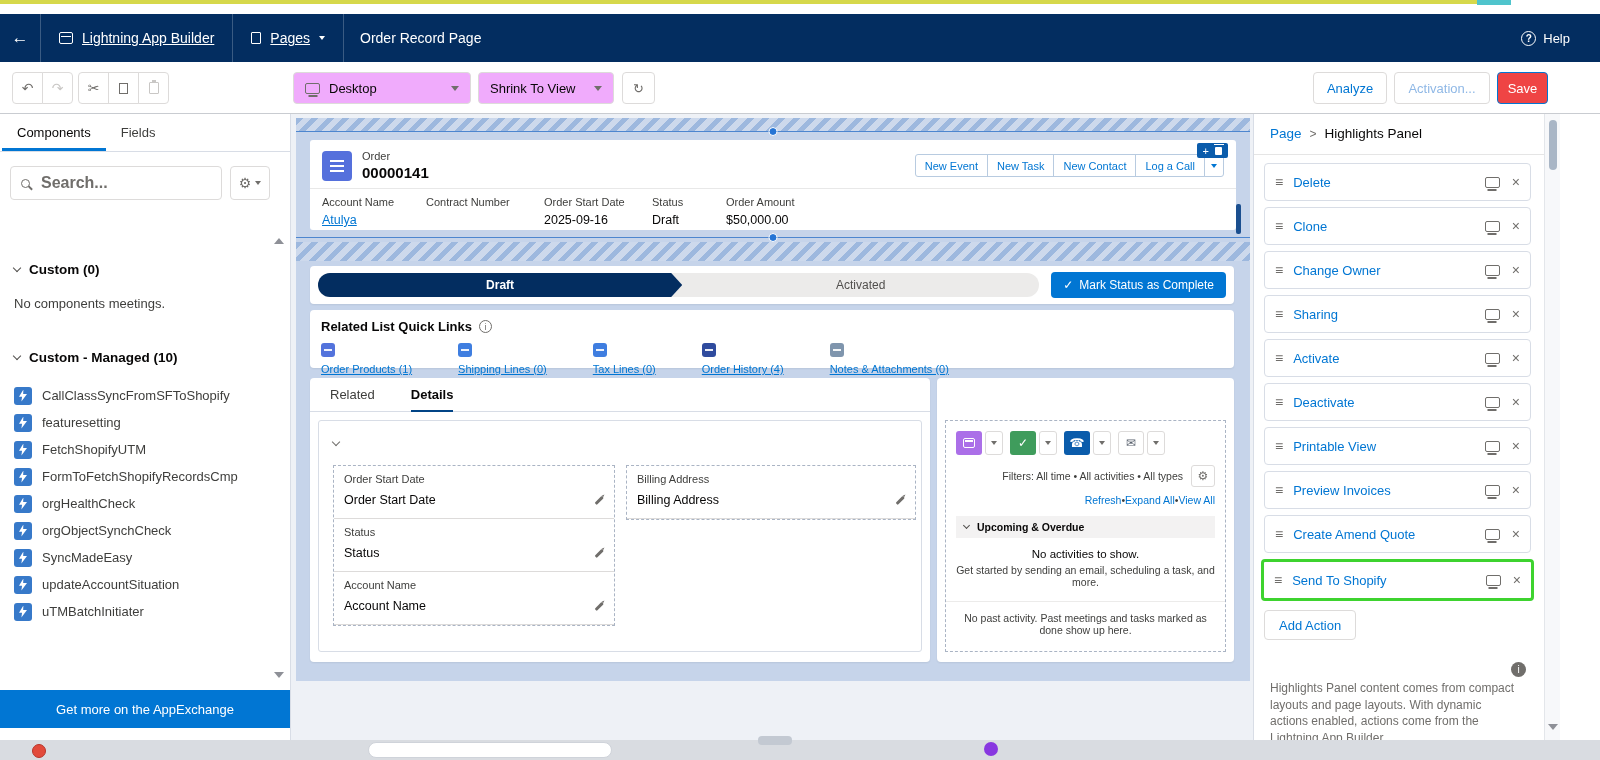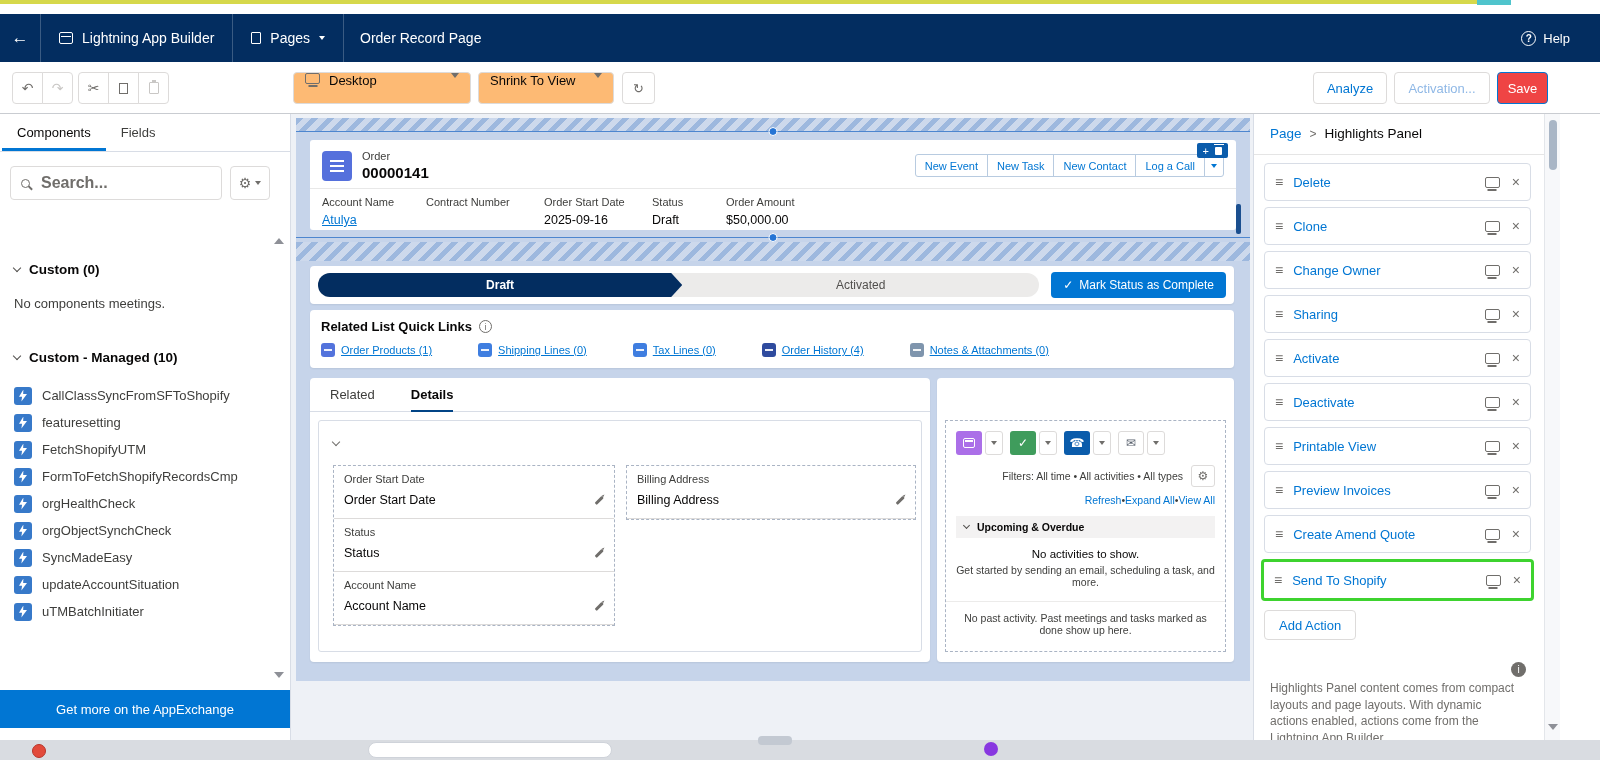--- a/index.html
+++ b/index.html
@@ -11,41 +11,41 @@
   .top-strip{position:absolute;left:0;top:0;width:1600px;height:14px;background:#fff;}
   .yellow-line{position:absolute;left:0;top:0;width:1502px;height:4px;background:#d6d84b;}
   .teal-chip{position:absolute;left:1477px;top:0;width:34px;height:5px;background:#4fc4cc;}
 
   
   .appheader{position:absolute;left:0;top:14px;width:1600px;height:48px;background:#032d60;color:#fff;
              display:flex;align-items:stretch;}
   .hback{width:41px;display:flex;align-items:center;justify-content:center;font-size:17px;color:#fff;
          border-right:1px solid rgba(255,255,255,.22);cursor:pointer;}
   .hseg{display:flex;align-items:center;gap:9px;padding:0 18px;border-right:1px solid rgba(255,255,255,.22);
-        font-size:14px;white-space:nowrap;}
+        font-size:14px;white-space:nowrap;text-decoration:underline;}
   .htitle{display:flex;align-items:center;padding-left:16px;font-size:14px;}
   .hhelp{margin-left:auto;margin-right:30px;display:flex;align-items:center;gap:7px;font-size:13px;cursor:pointer;}
   .qcircle{width:15px;height:15px;border:1.5px solid #fff;border-radius:50%;font-size:10px;font-weight:700;
            display:flex;align-items:center;justify-content:center;}
   .appic{width:14px;height:12px;border:1.5px solid #fff;border-radius:2px;position:relative;}
   .appic::before{content:"";position:absolute;left:1px;top:2.5px;right:1px;height:1.5px;background:#fff;}
   .pageic{width:10px;height:12px;border:1.5px solid #fff;border-radius:1px;}
   .tri{width:0;height:0;border-left:4px solid transparent;border-right:4px solid transparent;border-top:5px solid currentColor;display:inline-block;}
   .tri.sm{border-left-width:3.5px;border-right-width:3.5px;border-top-width:4.5px;}
 
   
   .toolbar{position:absolute;left:0;top:62px;width:1600px;height:52px;background:#fff;border-bottom:1px solid #c9ccd1;}
   .tb-group{position:absolute;top:10px;display:flex;}
   .tb-btn{width:31px;height:32px;border:1px solid #dddbda;background:#fff;display:flex;align-items:center;
           justify-content:center;font-size:14px;color:#706e6b;margin-left:-1px;cursor:pointer;}
   .tb-group .tb-btn:first-child{margin-left:0;border-radius:4px 0 0 4px;}
   .tb-group .tb-btn:last-child{border-radius:0 4px 4px 0;}
   .tb-btn.disabled{color:#c9c7c5;}
-  .dd{position:absolute;top:10px;height:32px;border:1px solid #dddbda;border-radius:4px;background:#fdba74;
-      display:flex;align-items:flex-start;gap:9px;padding:0 11px;font-size:13px;color:#080707;cursor:pointer;}
+  .dd{position:absolute;top:10px;height:32px;border:1px solid #dddbda;border-radius:4px;background:#f0abfc;
+      display:flex;align-items:center;gap:9px;padding:0 11px;font-size:13px;color:#080707;cursor:pointer;}
   .dd .tri{color:#706e6b;margin-left:auto;}
   .monitor{display:inline-block;width:15px;height:11px;border:1.5px solid currentColor;border-radius:2px;position:relative;color:#706e6b;}
   .monitor::after{content:"";position:absolute;left:50%;transform:translateX(-50%);bottom:-4px;width:9px;height:2px;background:currentColor;}
   .rnd-btn{position:absolute;top:10px;height:32px;border:1px solid #dddbda;border-radius:4px;background:#fff;
            display:flex;align-items:center;justify-content:center;font-size:13px;cursor:pointer;font-family:inherit;}
   .copyic{display:inline-block;width:9px;height:11px;border:1.5px solid #706e6b;background:#fff;position:relative;}
   .copyic::before{content:"";position:absolute;top:-5px;left:2px;width:9px;height:11px;border:1.5px solid #706e6b;background:#fff;z-index:-1;}
   .pasteic{display:inline-block;width:10px;height:12px;border:1.5px solid #c9c7c5;border-radius:1px;position:relative;}
   .pasteic::before{content:"";position:absolute;top:-3px;left:2px;width:4px;height:2.5px;background:#c9c7c5;}
 
@@ -124,21 +124,21 @@
              clip-path:polygon(0 0,calc(100% - 11px) 0,100% 50%,calc(100% - 11px) 100%,0 100%);}
   .stage.next{flex:1;color:#514f4d;}
   .mark-btn{margin-left:12px;height:26px;padding:0 12px;background:#0176d3;color:#fff;border:none;border-radius:4px;
             font-size:12px;display:flex;align-items:center;gap:6px;font-family:inherit;cursor:pointer;white-space:nowrap;}
 
   .ql-card{left:14px;right:16px;top:192px;height:58px;}
   .ql-title-row{display:flex;align-items:center;gap:7px;padding:9px 11px 0;font-size:13px;font-weight:700;}
   .info-o{width:13px;height:13px;border:1px solid #706e6b;border-radius:50%;font-size:9px;color:#706e6b;
           display:flex;align-items:center;justify-content:center;font-weight:400;}
   .ql-row{display:flex;gap:46px;padding:9px 11px 0;align-items:center;}
-  .ql{display:flex;gap:6px;align-items:center;cursor:pointer;}
+  .ql{display:flex;gap:6px;align-items:flex-start;cursor:pointer;flex-direction:column;}
   .ql-ic{width:14px;height:14px;border-radius:3px;position:relative;flex:none;}
   .ql-ic::after{content:"";position:absolute;left:3px;top:6px;width:8px;height:2px;background:rgba(255,255,255,.9);}
   .ql:nth-child(1) .ql-ic{background:#5373dc;} .ql:nth-child(2) .ql-ic{background:#3f7ee0;}
   .ql:nth-child(3) .ql-ic{background:#3f7ee0;} .ql:nth-child(4) .ql-ic{background:#2f4b9e;}
   .ql:nth-child(5) .ql-ic{background:#7f95ad;}
   .ql-txt{font-size:11px;color:#0176d3;text-decoration:underline;white-space:nowrap;}
 
   .details-card{left:14px;width:620px;top:260px;height:284px;}
   .activity-card{left:641px;right:16px;top:260px;height:284px;}
   .dtabs{height:34px;border-bottom:1px solid #d8dde6;display:flex;gap:36px;padding-left:20px;font-size:13px;}

